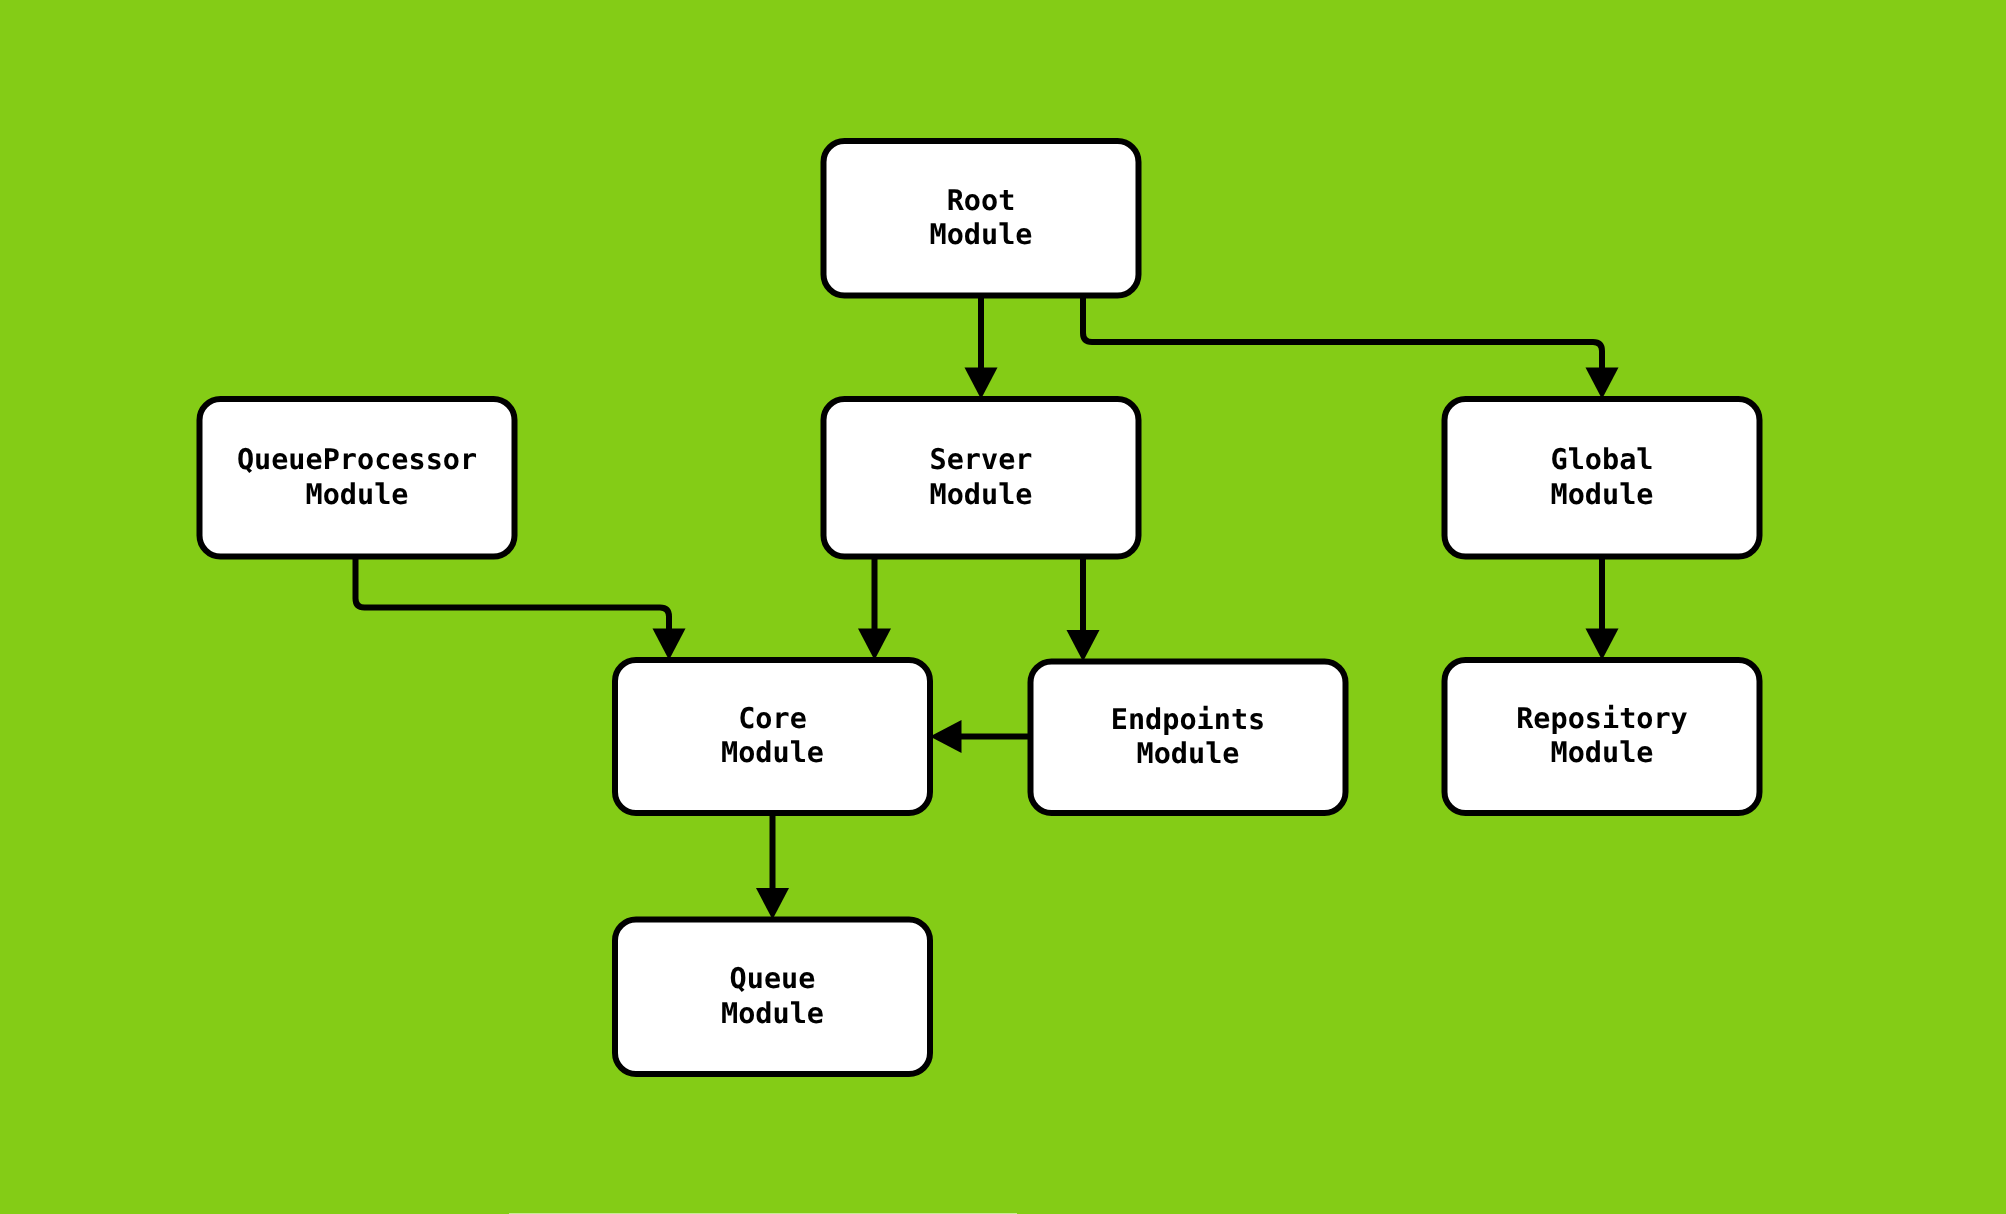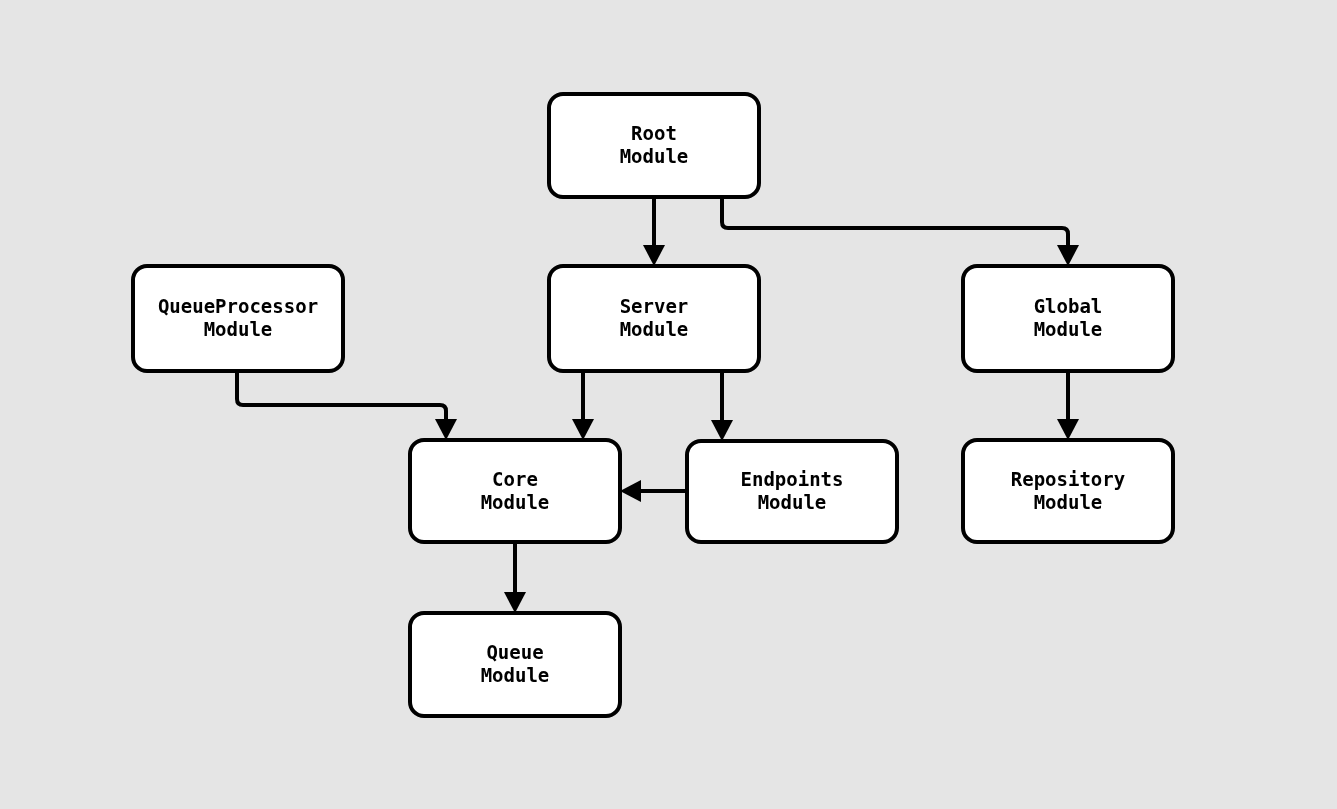--- a/index.html
+++ b/index.html
@@ -11,21 +11,21 @@
   body {
     width: 1337px;
     height: 809px;
     overflow: hidden;
     font-family: "DejaVu Sans Mono", "Liberation Mono", monospace;
   }
   #diagram-canvas {
     position: relative;
     width: 1337px;
     height: 809px;
-    background: #e5e5e5;
+    background: #84cc16;
   }
   svg#diagram-svg {
     position: absolute;
     top: 0;
     left: 0;
     width: 1337px;
     height: 809px;
     display: block;
   }
   .node-box {

